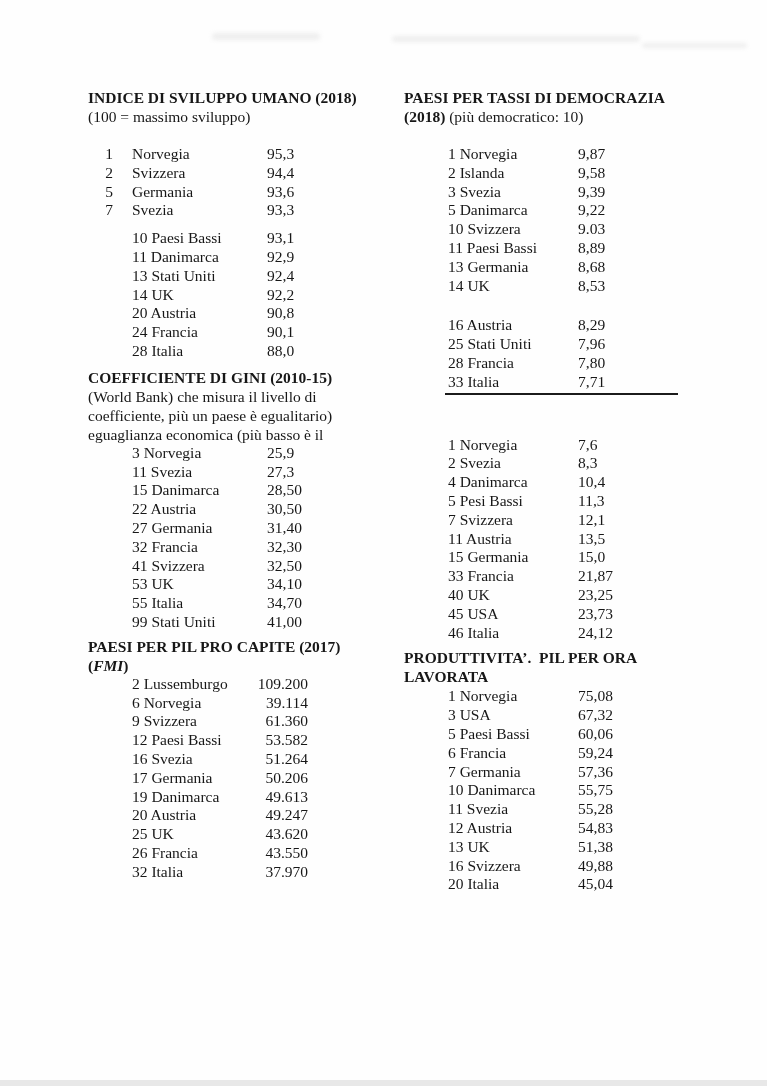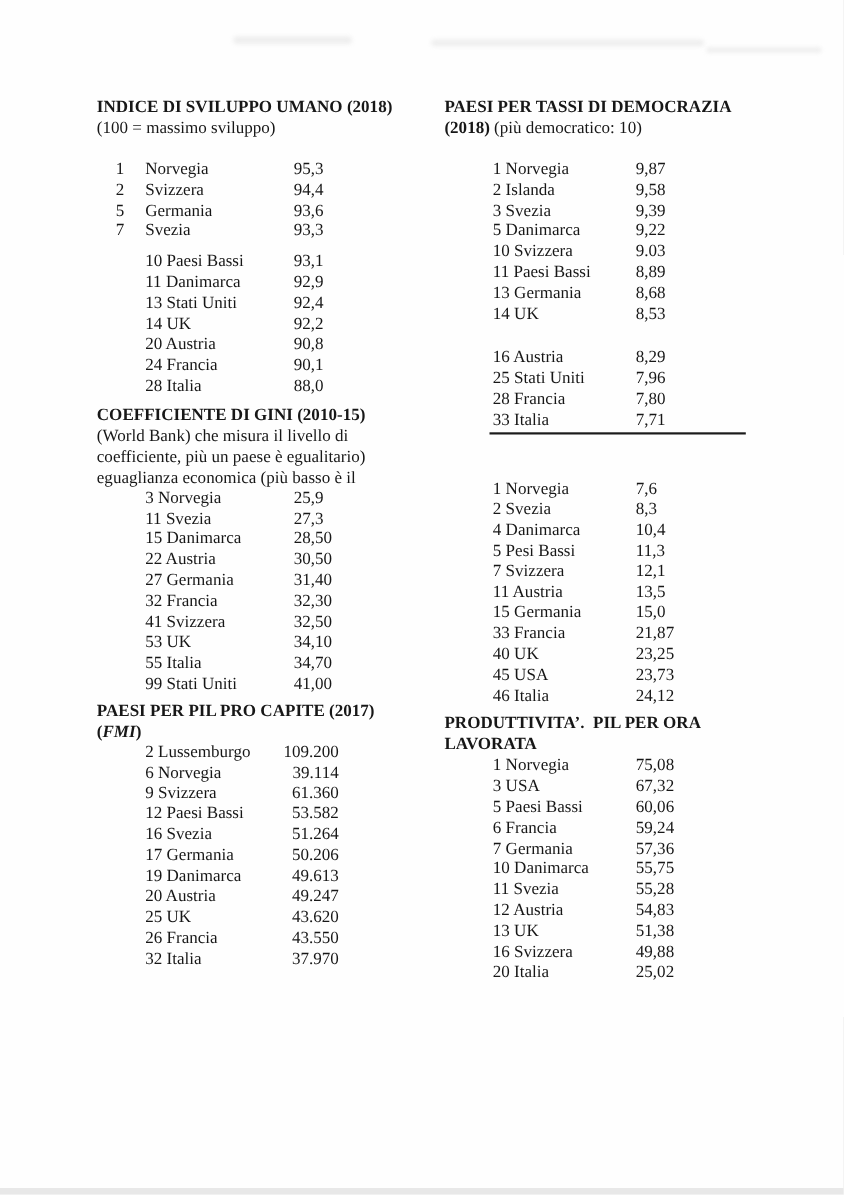--- a/index.html
+++ b/index.html
@@ -176,18 +176,18 @@
           <div class="row"><span class="cname-inline">1 Norvegia</span><span class="val">75,08</span></div>
           <div class="row"><span class="cname-inline">3 USA</span><span class="val">67,32</span></div>
           <div class="row"><span class="cname-inline">5 Paesi Bassi</span><span class="val">60,06</span></div>
           <div class="row"><span class="cname-inline">6 Francia</span><span class="val">59,24</span></div>
           <div class="row"><span class="cname-inline">7 Germania</span><span class="val">57,36</span></div>
           <div class="row"><span class="cname-inline">10 Danimarca</span><span class="val">55,75</span></div>
           <div class="row"><span class="cname-inline">11 Svezia</span><span class="val">55,28</span></div>
           <div class="row"><span class="cname-inline">12 Austria</span><span class="val">54,83</span></div>
           <div class="row"><span class="cname-inline">13 UK</span><span class="val">51,38</span></div>
           <div class="row"><span class="cname-inline">16 Svizzera</span><span class="val">49,88</span></div>
-          <div class="row"><span class="cname-inline">20 Italia</span><span class="val">25,02</span></div>
+          <div class="row"><span class="cname-inline">20 Italia</span><span class="val">45,04</span></div>
         </div>
     </section>
 
   </div>
 </div>
 
 </body></html>

